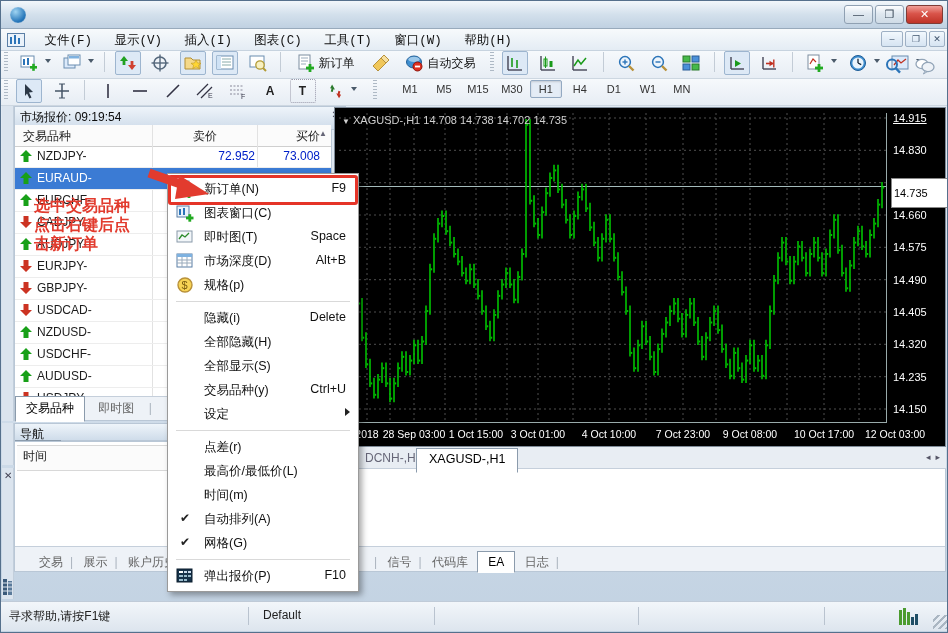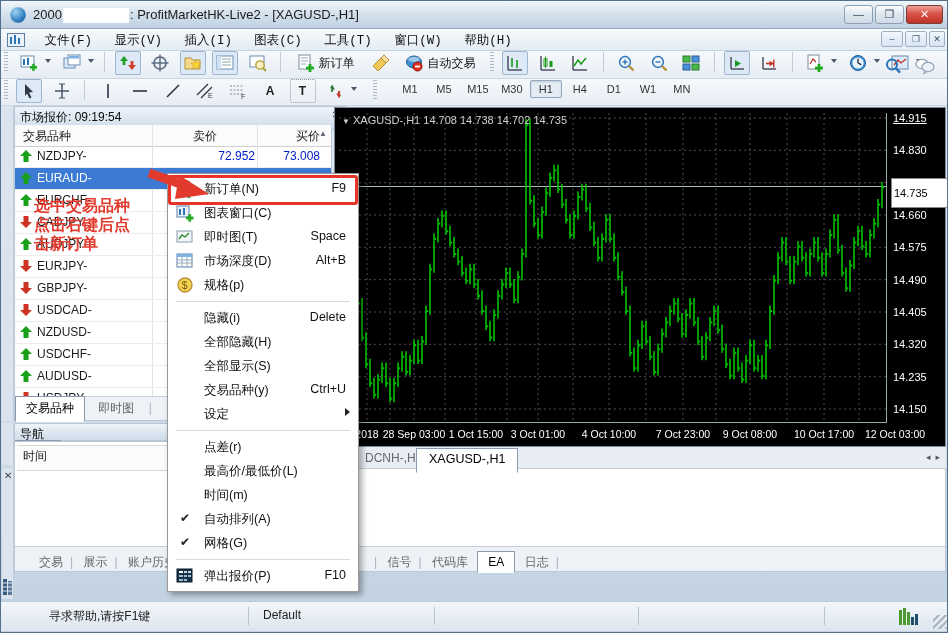--- a/index.html
+++ b/index.html
@@ -88,23 +88,20 @@
     background:repeating-linear-gradient(135deg,transparent 0 3px,#aab6c2 3px 5px);}
   svg{display:block;}
 </style>
 </head>
 <body>
 
 <div id="app">
 
   <div class="abs titlebar"></div>
   <div class="abs app-ico"></div>
-  <div class="abs title-text">
-    <span>2000</span><span class="redact"></span><span>: ProfitMarketHK-Live2 - [XAGUSD-,H1]</span>
-  </div>
   <div class="abs winbtn" style="left:843px;width:29px;">—</div>
   <div class="abs winbtn" style="left:874px;width:29px;">❐</div>
   <div class="abs winbtn close" style="left:905px;width:37px;">✕</div>
 
   <div class="abs menubar">
     <span class="tbtn" style="width:26px;height:18px;margin-top:1px;">
       <svg width="18" height="14" viewBox="0 0 18 14">
           <rect x="0.5" y="0.5" width="17" height="13" fill="#eaf2fa" stroke="#5b7fa6"></rect>
           <rect x="3" y="4" width="2" height="7" fill="#2b74b8"></rect>
           <rect x="7" y="2" width="2" height="9" fill="#2b74b8"></rect>
@@ -1005,21 +1002,21 @@
     <line x1="18" y1="12" x2="58" y2="26" stroke="#e23b2e" stroke-width="9"></line>
     <polygon points="78,33 48,14 44,38" fill="#e23b2e"></polygon>
   </svg>
   <div class="abs red-note">
     <div>选中交易品种</div>
     <div>点击右键后点</div>
     <div>击新订单</div>
   </div>
 
   <div class="abs statusbar">
-    <span style="position:absolute;left:8px;top:6px;margin-left:40px;">寻求帮助,请按F1键</span>
+    <span style="position:absolute;left:8px;top:6px;">寻求帮助,请按F1键</span>
     <span class="st-sep" style="left:247px;"></span>
     <span style="position:absolute;left:262px;top:6px;">Default</span>
     <span class="st-sep" style="left:433px;"></span>
     <span class="st-sep" style="left:637px;"></span>
     <span class="st-sep" style="left:823px;"></span>
     <svg style="position:absolute;right:28px;top:6px;" width="22" height="17" viewBox="0 0 22 17">
       <rect x="0" y="2" width="3" height="15" fill="#4b9b2f"></rect>
         <rect x="4" y="0" width="3" height="17" fill="#4b9b2f"></rect>
         <rect x="8" y="4" width="3" height="13" fill="#4b9b2f"></rect>
         <rect x="12" y="9" width="3" height="8" fill="#1f4e66"></rect>

